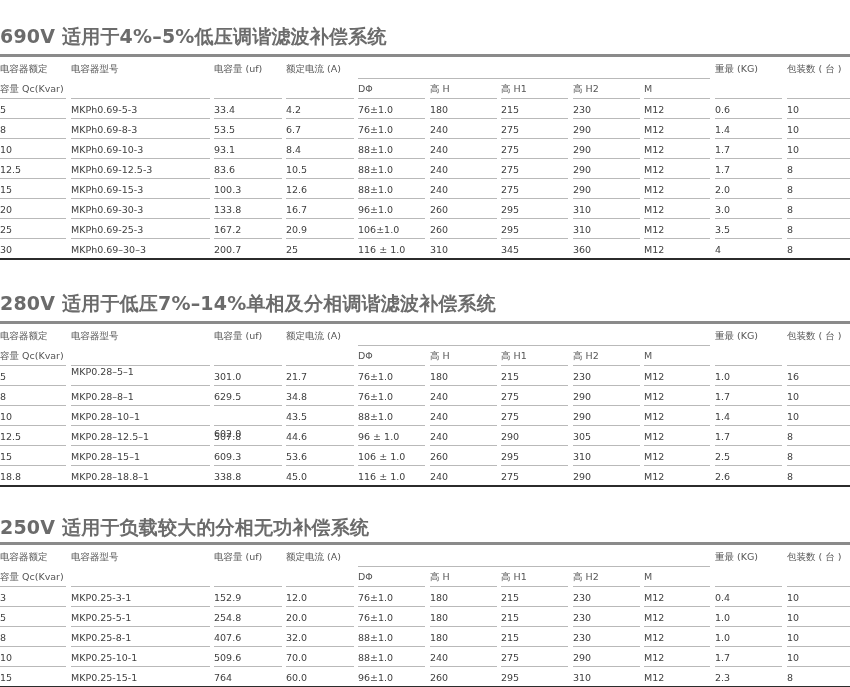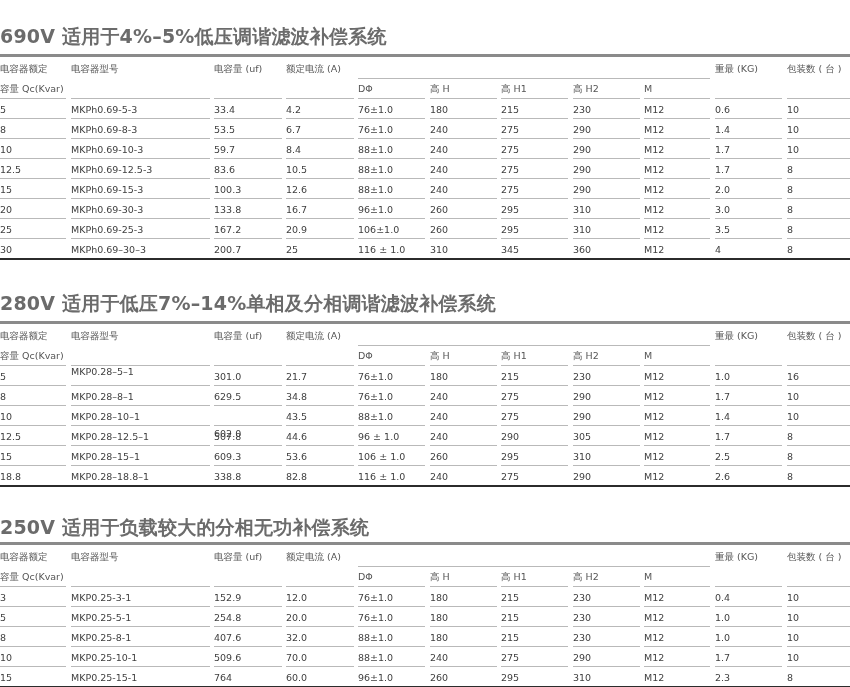--- a/index.html
+++ b/index.html
@@ -86,21 +86,21 @@
     <div class="cell" style="left: 644px; top: 124px;">M12</div>
     <div class="uline" style="left: 644px; top: 138px; width: 66px;"></div>
     <div class="cell" style="left: 715px; top: 124px;">1.4</div>
     <div class="uline" style="left: 715px; top: 138px; width: 67px;"></div>
     <div class="cell" style="left: 787px; top: 124px;">10</div>
     <div class="uline" style="left: 787px; top: 138px; width: 63px;"></div>
     <div class="cell" style="left: 0px; top: 144px;">10</div>
     <div class="uline" style="left: 0px; top: 158px; width: 66px;"></div>
     <div class="cell" style="left: 71px; top: 144px;">MKPh0.69-10-3</div>
     <div class="uline" style="left: 71px; top: 158px; width: 139px;"></div>
-    <div class="cell" style="left: 214px; top: 144px;">59.7</div>
+    <div class="cell" style="left: 214px; top: 144px;">93.1</div>
     <div class="uline" style="left: 214px; top: 158px; width: 68px;"></div>
     <div class="cell" style="left: 286px; top: 144px;">8.4</div>
     <div class="uline" style="left: 286px; top: 158px; width: 68px;"></div>
     <div class="cell" style="left: 358px; top: 144px;">88±1.0</div>
     <div class="uline" style="left: 358px; top: 158px; width: 67px;"></div>
     <div class="cell" style="left: 430px; top: 144px;">240</div>
     <div class="uline" style="left: 430px; top: 158px; width: 67px;"></div>
     <div class="cell" style="left: 501px; top: 144px;">275</div>
     <div class="uline" style="left: 501px; top: 158px; width: 67px;"></div>
     <div class="cell" style="left: 573px; top: 144px;">290</div>
@@ -347,21 +347,21 @@
     <div class="uline" style="left: 573px; top: 465px; width: 67px;"></div>
     <div class="cell" style="left: 644px; top: 451px;">M12</div>
     <div class="uline" style="left: 644px; top: 465px; width: 66px;"></div>
     <div class="cell" style="left: 715px; top: 451px;">2.5</div>
     <div class="uline" style="left: 715px; top: 465px; width: 67px;"></div>
     <div class="cell" style="left: 787px; top: 451px;">8</div>
     <div class="uline" style="left: 787px; top: 465px; width: 63px;"></div>
     <div class="cell" style="left: 0px; top: 471px;">18.8</div>
     <div class="cell" style="left: 71px; top: 471px;">MKP0.28–18.8–1</div>
     <div class="cell" style="left: 214px; top: 471px;">338.8</div>
-    <div class="cell" style="left: 286px; top: 471px;">82.8</div>
+    <div class="cell" style="left: 286px; top: 471px;">45.0</div>
     <div class="cell" style="left: 358px; top: 471px;">116 ± 1.0</div>
     <div class="cell" style="left: 430px; top: 471px;">240</div>
     <div class="cell" style="left: 501px; top: 471px;">275</div>
     <div class="cell" style="left: 573px; top: 471px;">290</div>
     <div class="cell" style="left: 644px; top: 471px;">M12</div>
     <div class="cell" style="left: 715px; top: 471px;">2.6</div>
     <div class="cell" style="left: 787px; top: 471px;">8</div>
     <div class="bottomline" style="top: 485px;"></div>
   </div>
 

